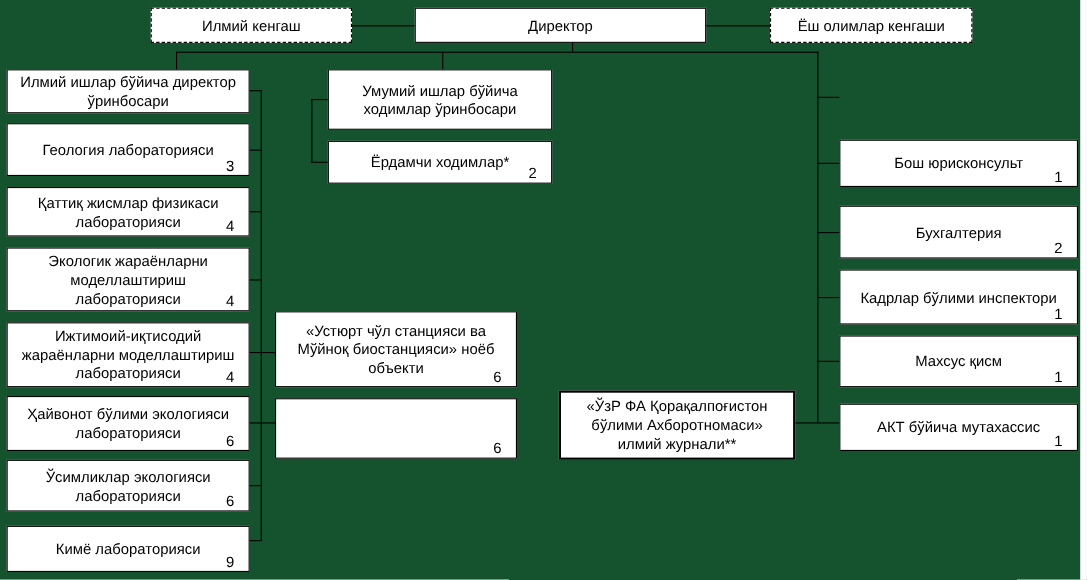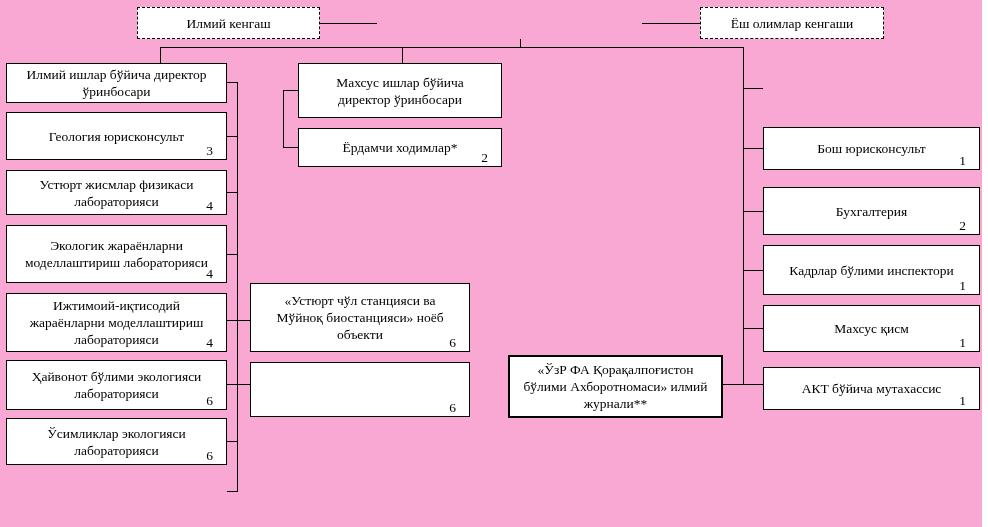--- a/index.html
+++ b/index.html
@@ -1,18 +1,18 @@
 <!DOCTYPE html>
 <html><head>
 <meta charset="utf-8">
 <style>
   html,body{margin:0;padding:0;background:#ffffff;}
   .canvas{
-    position:relative;width:982px;height:527px;background:#f9a8d4;
-    font-family:Liberation Serif, serif;color:#000;
+    position:relative;width:982px;height:527px;background:#14532d;
+    font-family:Liberation Sans, sans-serif;color:#000;
     overflow:hidden;
   }
   .box{
     position:absolute;box-sizing:border-box;border:1px solid #000;background:#fff;
     display:flex;align-items:center;justify-content:center;text-align:center;
     font-size:13.5px;line-height:17px;padding:2px 10px;
   }
   .box.dashed{border-style:dashed;}
   .box.thick{border-width:2px;}
   .num{
@@ -23,54 +23,61 @@
   .vl{width:1px;}
 </style>
 </head>
 <body>
 
 <div class="canvas">
 
   <div class="box dashed" style="left:137px;top:7px;width:183px;height:32px">
     <div>Илмий кенгаш</div>
   </div>
+  <div class="box" style="left:377px;top:7px;width:265px;height:32px">
+    <div>Директор</div>
+  </div>
   <div class="box dashed" style="left:700px;top:7px;width:184px;height:32px">
     <div>Ёш олимлар кенгаши</div>
   </div>
 
   <div class="box" style="left:6px;top:63px;width:221px;height:40px">
     <div>Илмий ишлар бўйича директор ўринбосари</div>
   </div>
   <div class="box" style="left:6px;top:112px;width:221px;height:48px">
-    <div>Геология юрисконсульт</div>
+    <div>Геология лабораторияси</div>
     <span class="num">3</span>
   </div>
   <div class="box" style="left:6px;top:170px;width:221px;height:45px">
-    <div>Устюрт жисмлар физикаси лабораторияси</div>
+    <div>Қаттиқ жисмлар физикаси лабораторияси</div>
     <span class="num">4</span>
   </div>
   <div class="box" style="left:6px;top:225px;width:221px;height:58px">
     <div>Экологик жараёнларни моделлаштириш лабораторияси</div>
     <span class="num">4</span>
   </div>
   <div class="box" style="left:6px;top:293px;width:221px;height:59px">
     <div>Ижтимоий-иқтисодий жараёнларни моделлаштириш лабораторияси</div>
     <span class="num">4</span>
   </div>
   <div class="box" style="left:6px;top:360px;width:221px;height:50px">
     <div>Ҳайвонот бўлими экологияси лабораторияси</div>
     <span class="num">6</span>
   </div>
   <div class="box" style="left:6px;top:418px;width:221px;height:47px">
     <div>Ўсимликлар экологияси лабораторияси</div>
     <span class="num">6</span>
   </div>
+  <div class="box" style="left:6px;top:478px;width:221px;height:42px">
+    <div>Кимё лабораторияси</div>
+    <span class="num">9</span>
+  </div>
 
   <div class="box" style="left:298px;top:63px;width:204px;height:55px">
-    <div>Махсус ишлар бўйича директор ўринбосари</div>
+    <div>Умумий ишлар бўйича ходимлар ўринбосари</div>
   </div>
   <div class="box" style="left:298px;top:128px;width:204px;height:39px">
     <div>Ёрдамчи ходимлар*</div>
     <span class="num">2</span>
   </div>
   <div class="box" style="left:250px;top:283px;width:220px;height:69px">
     <div>«Устюрт чўл станцияси ва Мўйноқ биостанцияси» ноёб объекти</div>
     <span class="num">6</span>
   </div>
   <div class="box" style="left:250px;top:362px;width:220px;height:55px">

